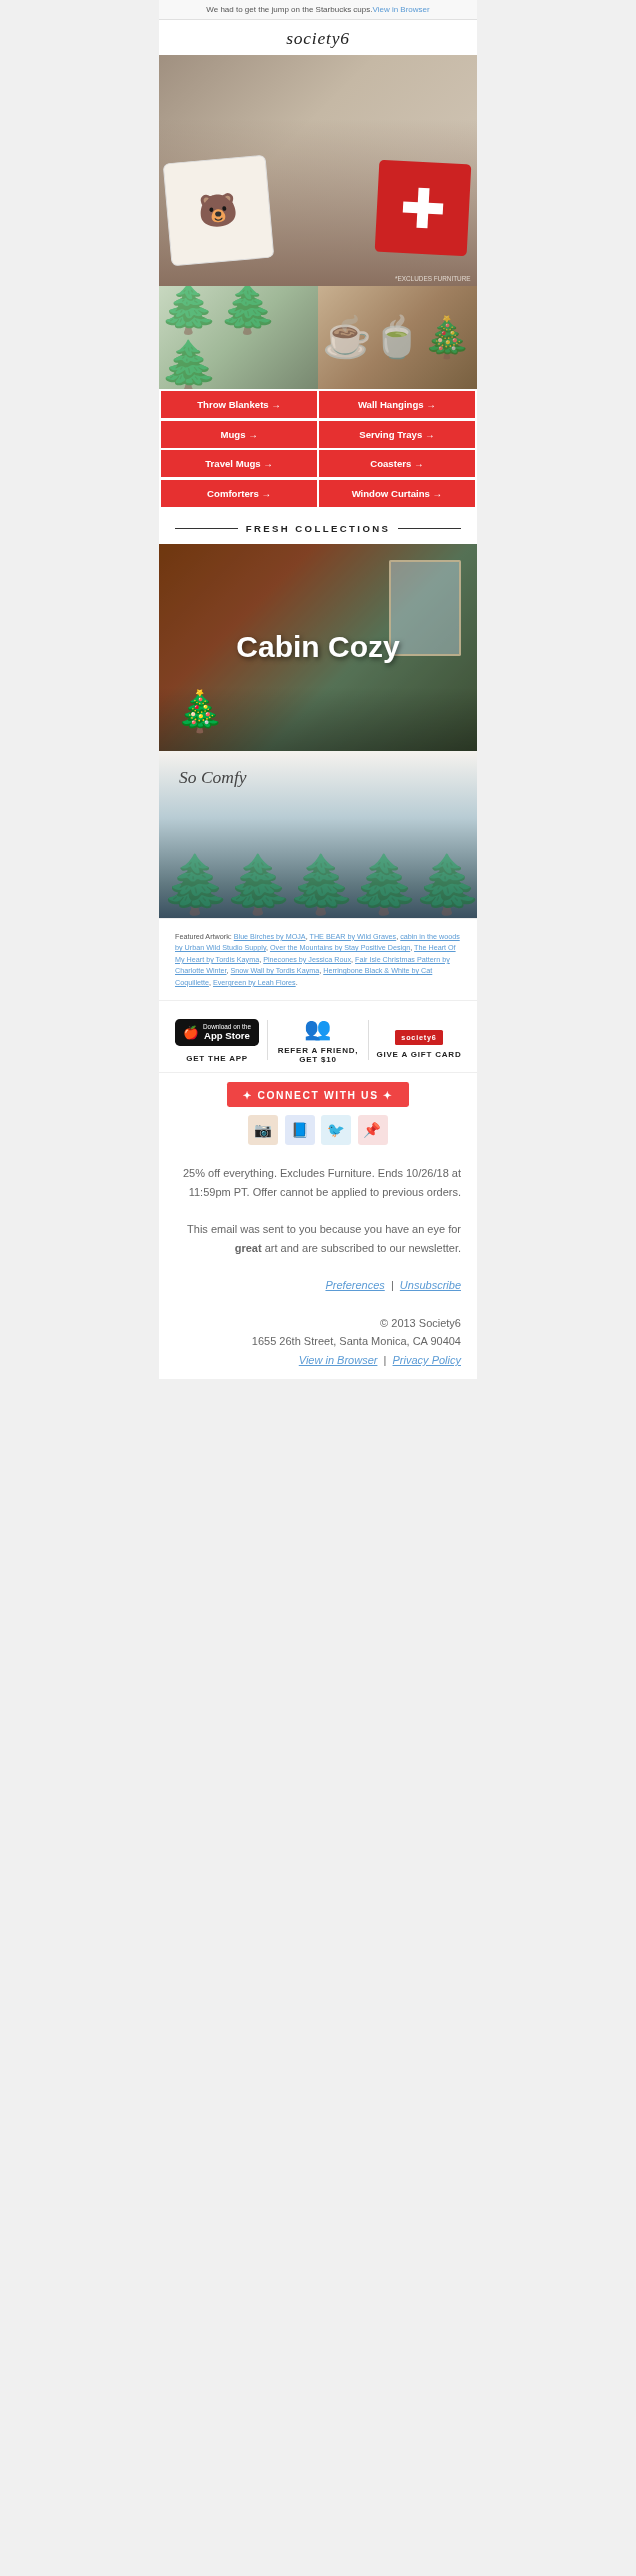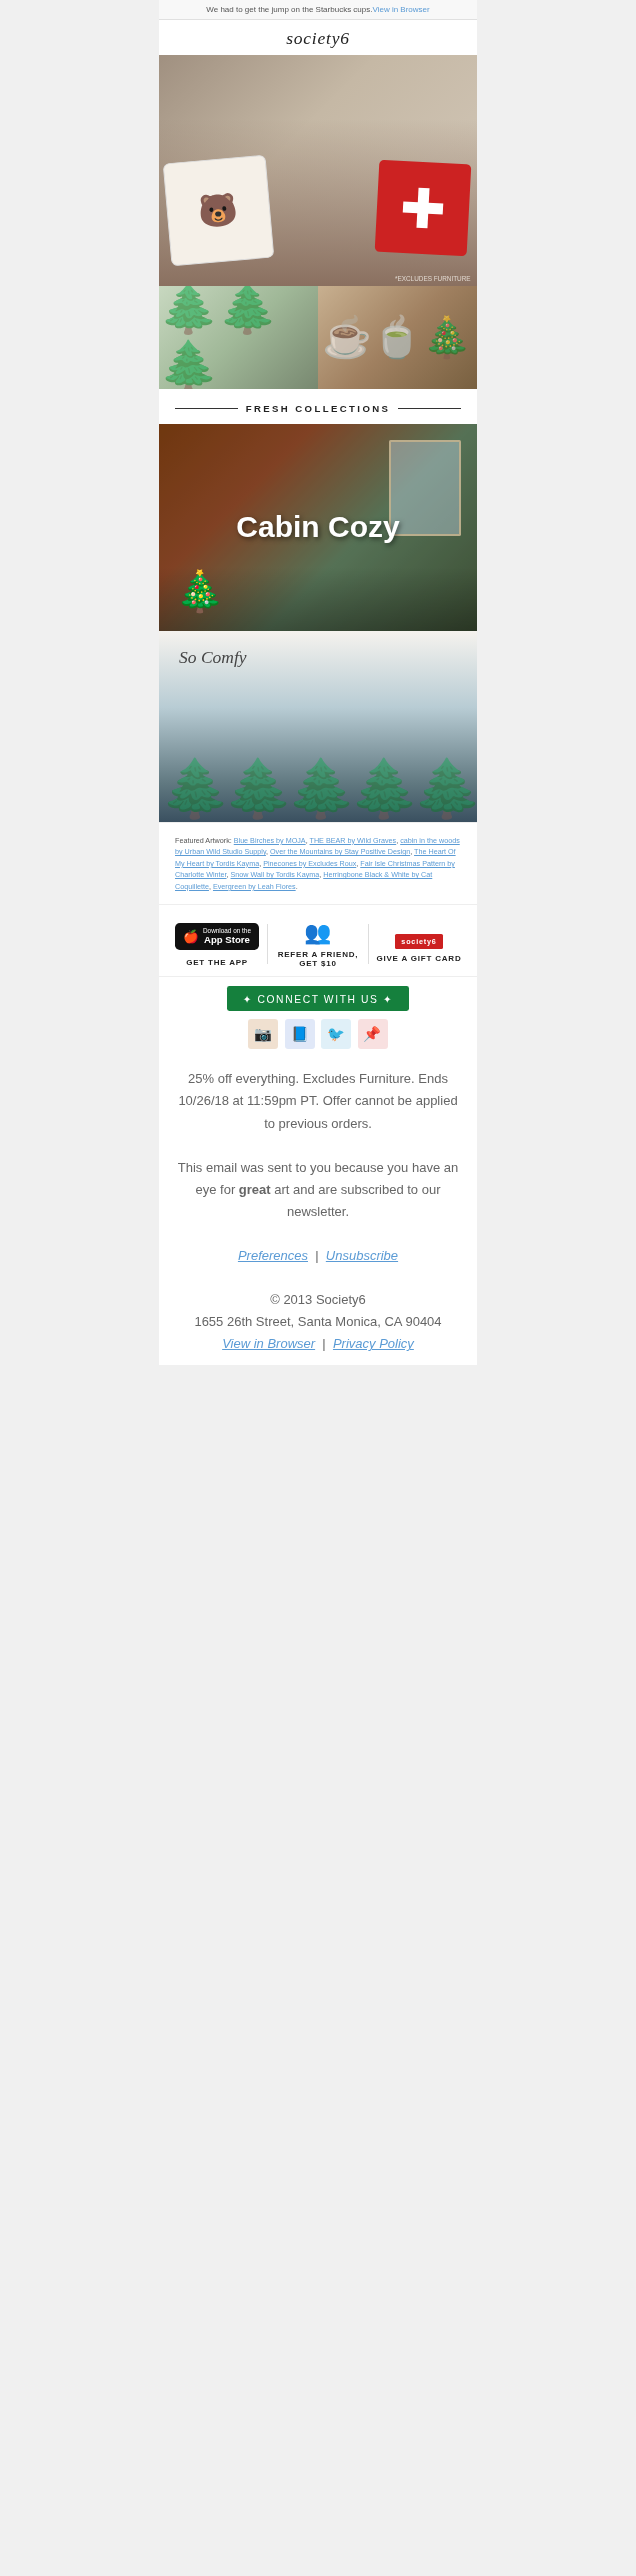--- a/index.html
+++ b/index.html
@@ -288,21 +288,21 @@
       width: 72px;
       height: 96px;
       background: rgba(200,220,240,0.4);
       border: 2.4px solid rgba(200,180,140,0.8);
       border-radius: 1.6px;
     }
 
     
     .blankets-section {
       position: relative;
-      height: 191px;
+      height: 167px;
       overflow: hidden;
       background: linear-gradient(to bottom, #f5f2ee 0%, #b8ccd4 40%, #607880 80%, #3a5060 100%);
     }
     .blankets-text {
       padding: 16px 20px;
     }
     .blankets-so {
       font-family: Georgia, serif;
       font-style: italic;
       font-size: 17.5px;
@@ -407,24 +407,24 @@
     }
 
     
     .connect-section {
       background: #fff;
       padding: 9.6px 12px;
       text-align: center;
       border-top: 0.8px solid #eee;
     }
     .connect-banner {
-      background: #15803d;
+      background: #ef4444;
       color: #fff;
       font-size: 10.3px;
-      font-weight: normal;
+      font-weight: bold;
       letter-spacing: 1.6px;
       padding: 6.4px 16px;
       border-radius: 2.4px;
       display: inline-block;
       margin-bottom: 8px;
     }
     .social-icons-row {
       display: flex;
       justify-content: center;
       gap: 6.4px;
@@ -437,23 +437,23 @@
       display: flex;
       align-items: center;
       justify-content: center;
       font-size: 14.3px;
       cursor: pointer;
     }
 
     
     .footer-legal {
       padding: 9.6px 16px;
-      font-size: 13px;
+      font-size: 11px;
       color: #666;
-      text-align: center;
+      text-align: right;
       line-height: 1.7;
       background: #fff;
     }
     .footer-legal a {
       color: #5b9bd5;
       text-decoration: underline;
       font-style: italic;
     }
 
     
@@ -500,20 +500,30 @@
 
   <div class="photos-strip">
     <div class="photo-left">
       <span class="photo-trees">🌲🌲🌲</span>
     </div>
     <div class="photo-right">
       <span class="photo-mugs">☕🍵🎄</span>
     </div>
   </div>
 
+  <div class="btn-grid">
+    <a class="btn-grid-item" href="#">Throw Blankets →</a>
+    <a class="btn-grid-item" href="#">Wall Hangings →</a>
+    <a class="btn-grid-item" href="#">Mugs →</a>
+    <a class="btn-grid-item" href="#">Serving Trays →</a>
+    <a class="btn-grid-item" href="#">Travel Mugs →</a>
+    <a class="btn-grid-item" href="#">Coasters →</a>
+    <a class="btn-grid-item" href="#">Comforters →</a>
+    <a class="btn-grid-item" href="#">Window Curtains →</a>
+  </div>
 
   <div class="section-header">
     <div class="line"></div>
     <span class="title">FRESH COLLECTIONS</span>
     <div class="line"></div>
   </div>
 
   <div class="cabin-banner">
     <div class="cabin-banner-overlay"></div>
     <div class="cabin-deco"></div>
@@ -533,21 +543,21 @@
     </div>
   </div>
 
   <div class="featured-section">
     <span>Featured Artwork:</span>
     <a href="#">Blue Birches by MOJA</a>,
     <a href="#">THE BEAR by Wild Graves</a>,
     <a href="#">cabin in the woods by Urban Wild Studio Supply</a>,
     <a href="#">Over the Mountains by Stay Positive Design</a>,
     <a href="#">The Heart Of My Heart by Tordis Kayma</a>,
-    <a href="#">Pinecones by Excludes Roux</a>,
+    <a href="#">Pinecones by Jessica Roux</a>,
     <a href="#">Fair Isle Christmas Pattern by Charlotte Winter</a>,
     <a href="#">Snow Wall by Tordis Kayma</a>,
     <a href="#">Herringbone Black &amp; White by Cat Coquillette</a>,
     <a href="#">Evergreen by Leah Flores</a>.
   </div>
 
   <div class="bottom-icons-row">
 
     <div class="bottom-icon-item">
       <span class="icon-area">

